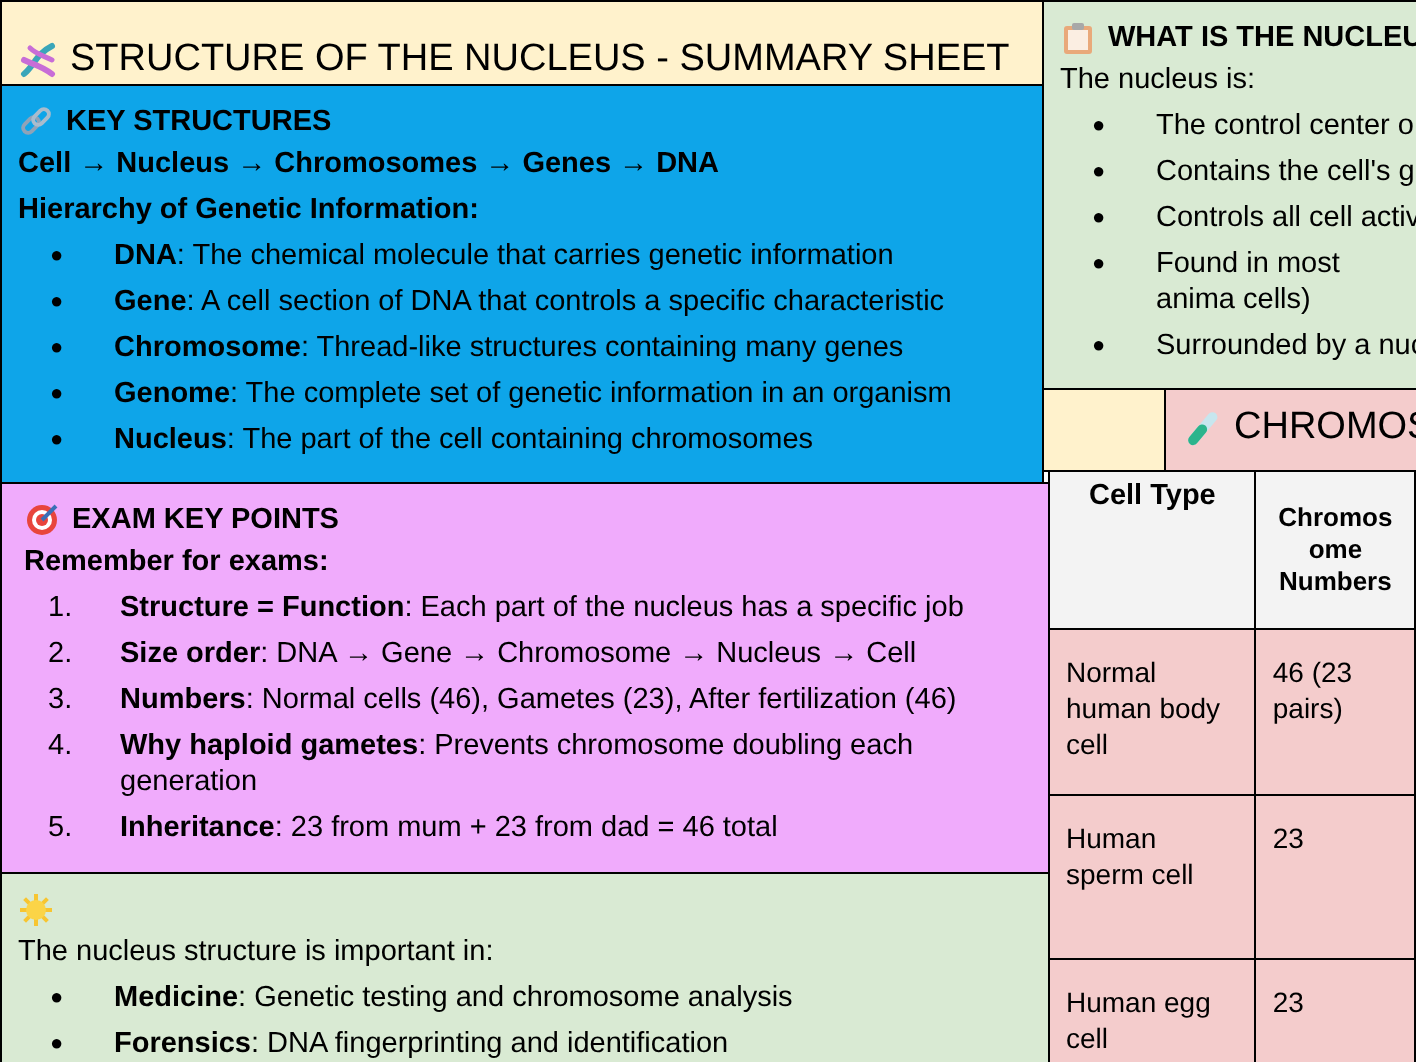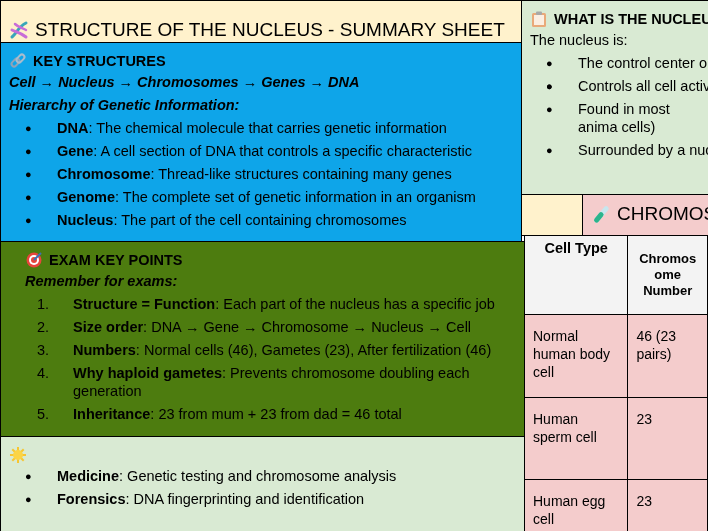--- a/index.html
+++ b/index.html
@@ -6,26 +6,26 @@
   html, body { width: 708px; height: 531px; overflow: hidden; background: #ffffff; }
   body { font-family: "Liberation Sans", sans-serif; color: #000; position: relative; }
 
   .cell { position: absolute; border: 1px solid #000; overflow: hidden; }
 
   
   .title-cell { left: 0; top: 0; width: 522px; height: 43px; background: #fff2cc; padding: 18px 8px; }
   .title-cell .t { font-size: 19px; white-space: nowrap; display: flex; align-items: center; gap: 6px; }
 
   .key-cell { left: 0; top: 42px; width: 522px; height: 200px; background: #0ea5e9; padding: 8px 8px; }
-  .exam-cell { left: 0; top: 241px; width: 526px; height: 196px; background: #4d7c0f; padding: 8px 24px; }
+  .exam-cell { left: 0; top: 241px; width: 526px; height: 196px; background: #f0abfc; padding: 8px 11px; }
   .apps-cell { left: 0; top: 436px; width: 526px; height: 100px; background: #d9ead3; padding: 8px 8px; }
 
   .sec-h { font-weight: bold; font-size: 14.5px; display: flex; align-items: center; gap: 6px; height: 20px; white-space: nowrap; }
   .line { font-size: 14.5px; line-height: 23px; white-space: nowrap; }
-  .line.bold { font-weight: bold; font-style: italic; }
+  .line.bold { font-weight: bold; }
 
   ul.bl, ol.nl { list-style: none; }
   ul.bl li, ol.nl li { position: relative; padding-left: 48px; font-size: 14.5px; line-height: 23px; }
   ul.bl li .bullet { position: absolute; left: 16px; top: 0; font-size: 11px; }
   ol.nl li .num { position: absolute; left: 12px; top: 0; }
   ol.nl li.wrap { line-height: 18px; padding-top: 2px; padding-bottom: 3px; }
   ol.nl li.wrap .num { top: 2px; }
 
   
   .what-cell { left: 521px; top: 0; width: 200px; height: 195px; background: #d9ead3; padding: 8px 8px; }
@@ -116,41 +116,42 @@
         <g stroke="#f7c531" stroke-width="2">
           <line x1="9" y1="1" x2="9" y2="17"></line>
             <line x1="1" y1="9" x2="17" y2="9"></line>
           <line x1="3.3" y1="3.3" x2="14.7" y2="14.7"></line>
             <line x1="14.7" y1="3.3" x2="3.3" y2="14.7"></line>
         </g>
         <circle cx="9" cy="9" r="5" fill="#fbd447"></circle>
       </svg>
     </span>
   </div>
+  <div class="line">The nucleus structure is important in:</div>
   <ul class="bl">
     <li><span class="bullet">●</span><b>Medicine</b><span>: Genetic testing and chromosome analysis</span></li>
     <li><span class="bullet">●</span><b>Forensics</b><span>: DNA fingerprinting and identification</span></li>
   </ul>
 </div>
 
 <div class="cell what-cell">
   <div class="sec-h">
     <span class="icon icon-sm">
       <svg width="18" height="18" viewBox="0 0 18 18">
         <rect x="2" y="3" width="14" height="14" rx="1.5" fill="#e9a97a"></rect>
         <rect x="4" y="5" width="10" height="10" fill="#fbeee2"></rect>
         <rect x="6" y="1.5" width="6" height="3.5" rx="1" fill="#a8a8a8"></rect>
       </svg>
     </span>
     <span>WHAT IS THE NUCLEU</span>
   </div>
   <div class="line">The nucleus is:</div>
   <ul class="bl">
     <li><span class="bullet">●</span><span>The control center o</span></li>
-    <li><span class="bullet">●</span></li>
+    <li><span class="bullet">●</span><span>Contains the cell's g</span></li>
     <li><span class="bullet">●</span><span>Controls all cell activ</span></li>
     <li class="wrap" style="width:140px;"><span class="bullet">●</span><span>Found in most anima cells)</span></li>
     <li><span class="bullet">●</span><span>Surrounded by a nuc</span></li>
   </ul>
 </div>
 
 <div class="cell blank-yellow"></div>
 <div class="cell chromo-cell">
   <div class="t">
     <span class="icon">
@@ -160,21 +161,21 @@
       </svg>
     </span>
     <span>CHROMOS</span>
   </div>
 </div>
 
 <table class="ct">
   <thead>
     <tr>
       <th class="c1">Cell Type</th>
-      <th class="c2">Chromos ome Number</th>
+      <th class="c2">Chromos ome Numbers</th>
     </tr>
   </thead>
   <tbody>
     <tr class="r1">
       <td>Normal human body cell</td>
       <td>46 (23 pairs)</td>
     </tr>
     <tr class="r2">
       <td>Human sperm cell</td>
       <td>23</td>

